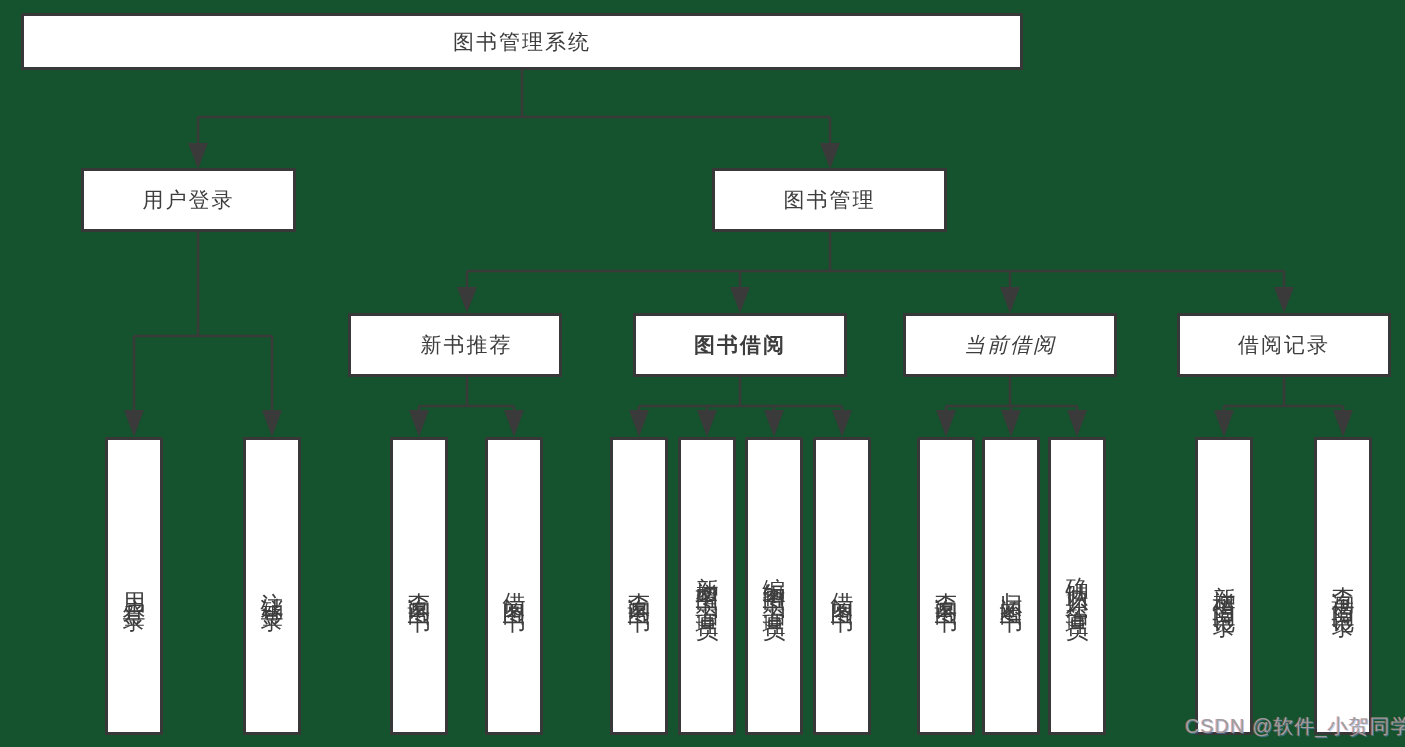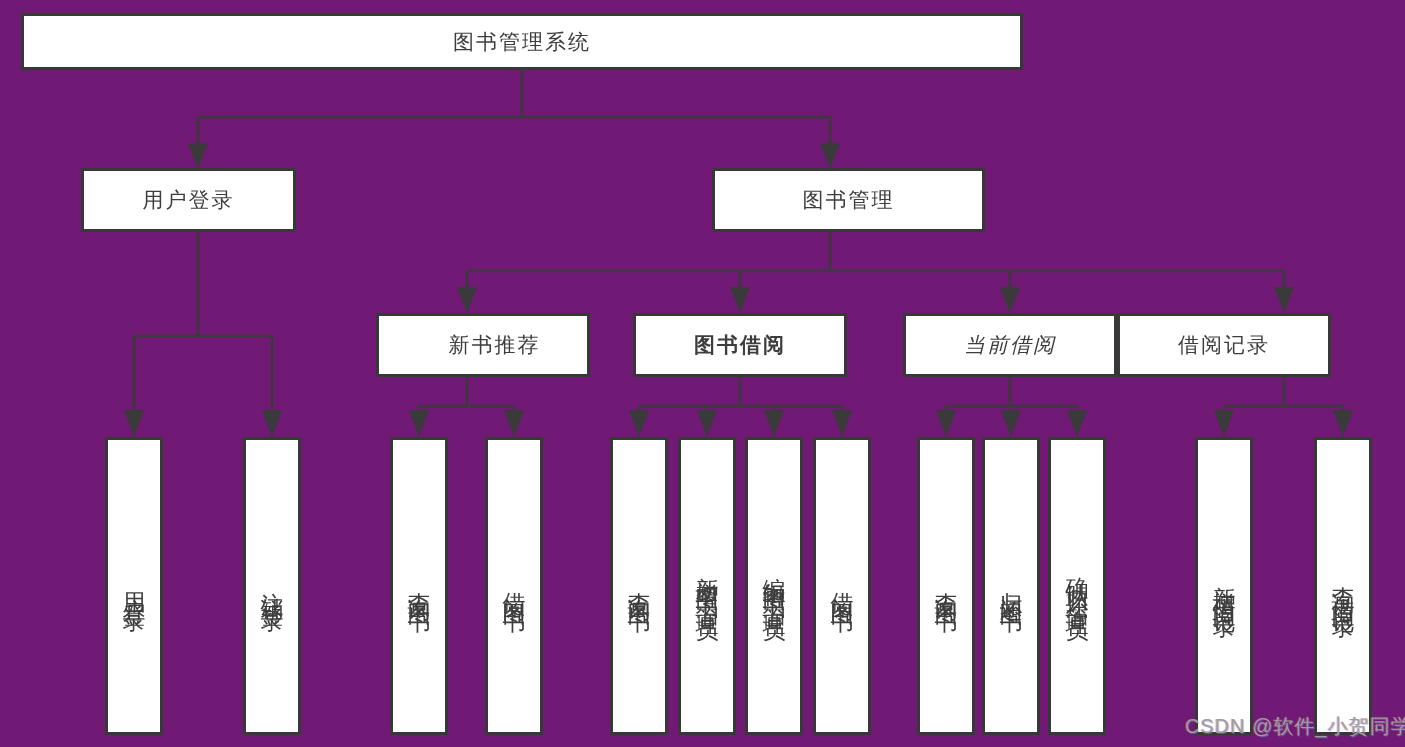--- a/index.html
+++ b/index.html
@@ -1,20 +1,20 @@
 <!DOCTYPE html>
 <html><head>
 <meta charset="utf-8">
 <style>
   html, body { margin: 0; padding: 0; background: #ffffff; }
   .stage {
     position: relative;
     width: 1405px;
     height: 747px;
-    background: #701a75;
+    background: #14532d;
     overflow: hidden;
     font-family: "Liberation Sans", "DejaVu Sans", sans-serif;
   }
   .wires {
     position: absolute;
     left: 0; top: 0;
     width: 1405px; height: 747px;
     z-index: 1;
   }
   .node {
@@ -37,27 +37,27 @@
     writing-mode: vertical-rl;
     text-orientation: mixed;
     font-size: 23px;
     letter-spacing: 6px;
     line-height: 1;
   }
   
   .n-root  { left: 21px;  top: 13px;  width: 1002px; height: 57px; }
   
   .n-ulog  { left: 81px;  top: 168px; width: 215px;  height: 64px; }
-  .n-bmgmt { left: 712px; top: 168px; width: 273px;  height: 64px; }
+  .n-bmgmt { left: 712px; top: 168px; width: 235px;  height: 64px; }
   
   .n-l3    { top: 313px; width: 214px; height: 64px; }
-  .n-rec   { left: 376px; padding-left: 23px; }
+  .n-rec   { left: 348px; padding-left: 23px; }
   .n-bor   { left: 633px; font-weight: bold; }
   .n-cur   { left: 903px; font-style: italic; }
-  .n-hist  { left: 1117px; }
+  .n-hist  { left: 1177px; }
   
   .n-leaf  { top: 437px; width: 58px; height: 298px; }
   .n-a1 { left: 105px; }  .n-a2 { left: 243px; }
   .n-b1 { left: 390px; }  .n-b2 { left: 485px; }
   .n-c1 { left: 610px; }  .n-c2 { left: 678px; }
   .n-c3 { left: 745px; }  .n-c4 { left: 813px; }
   .n-d1 { left: 917px; }  .n-d2 { left: 982px; }
   .n-d3 { left: 1048px; }
   .n-e1 { left: 1195px; } .n-e2 { left: 1314px; }
   .watermark {

